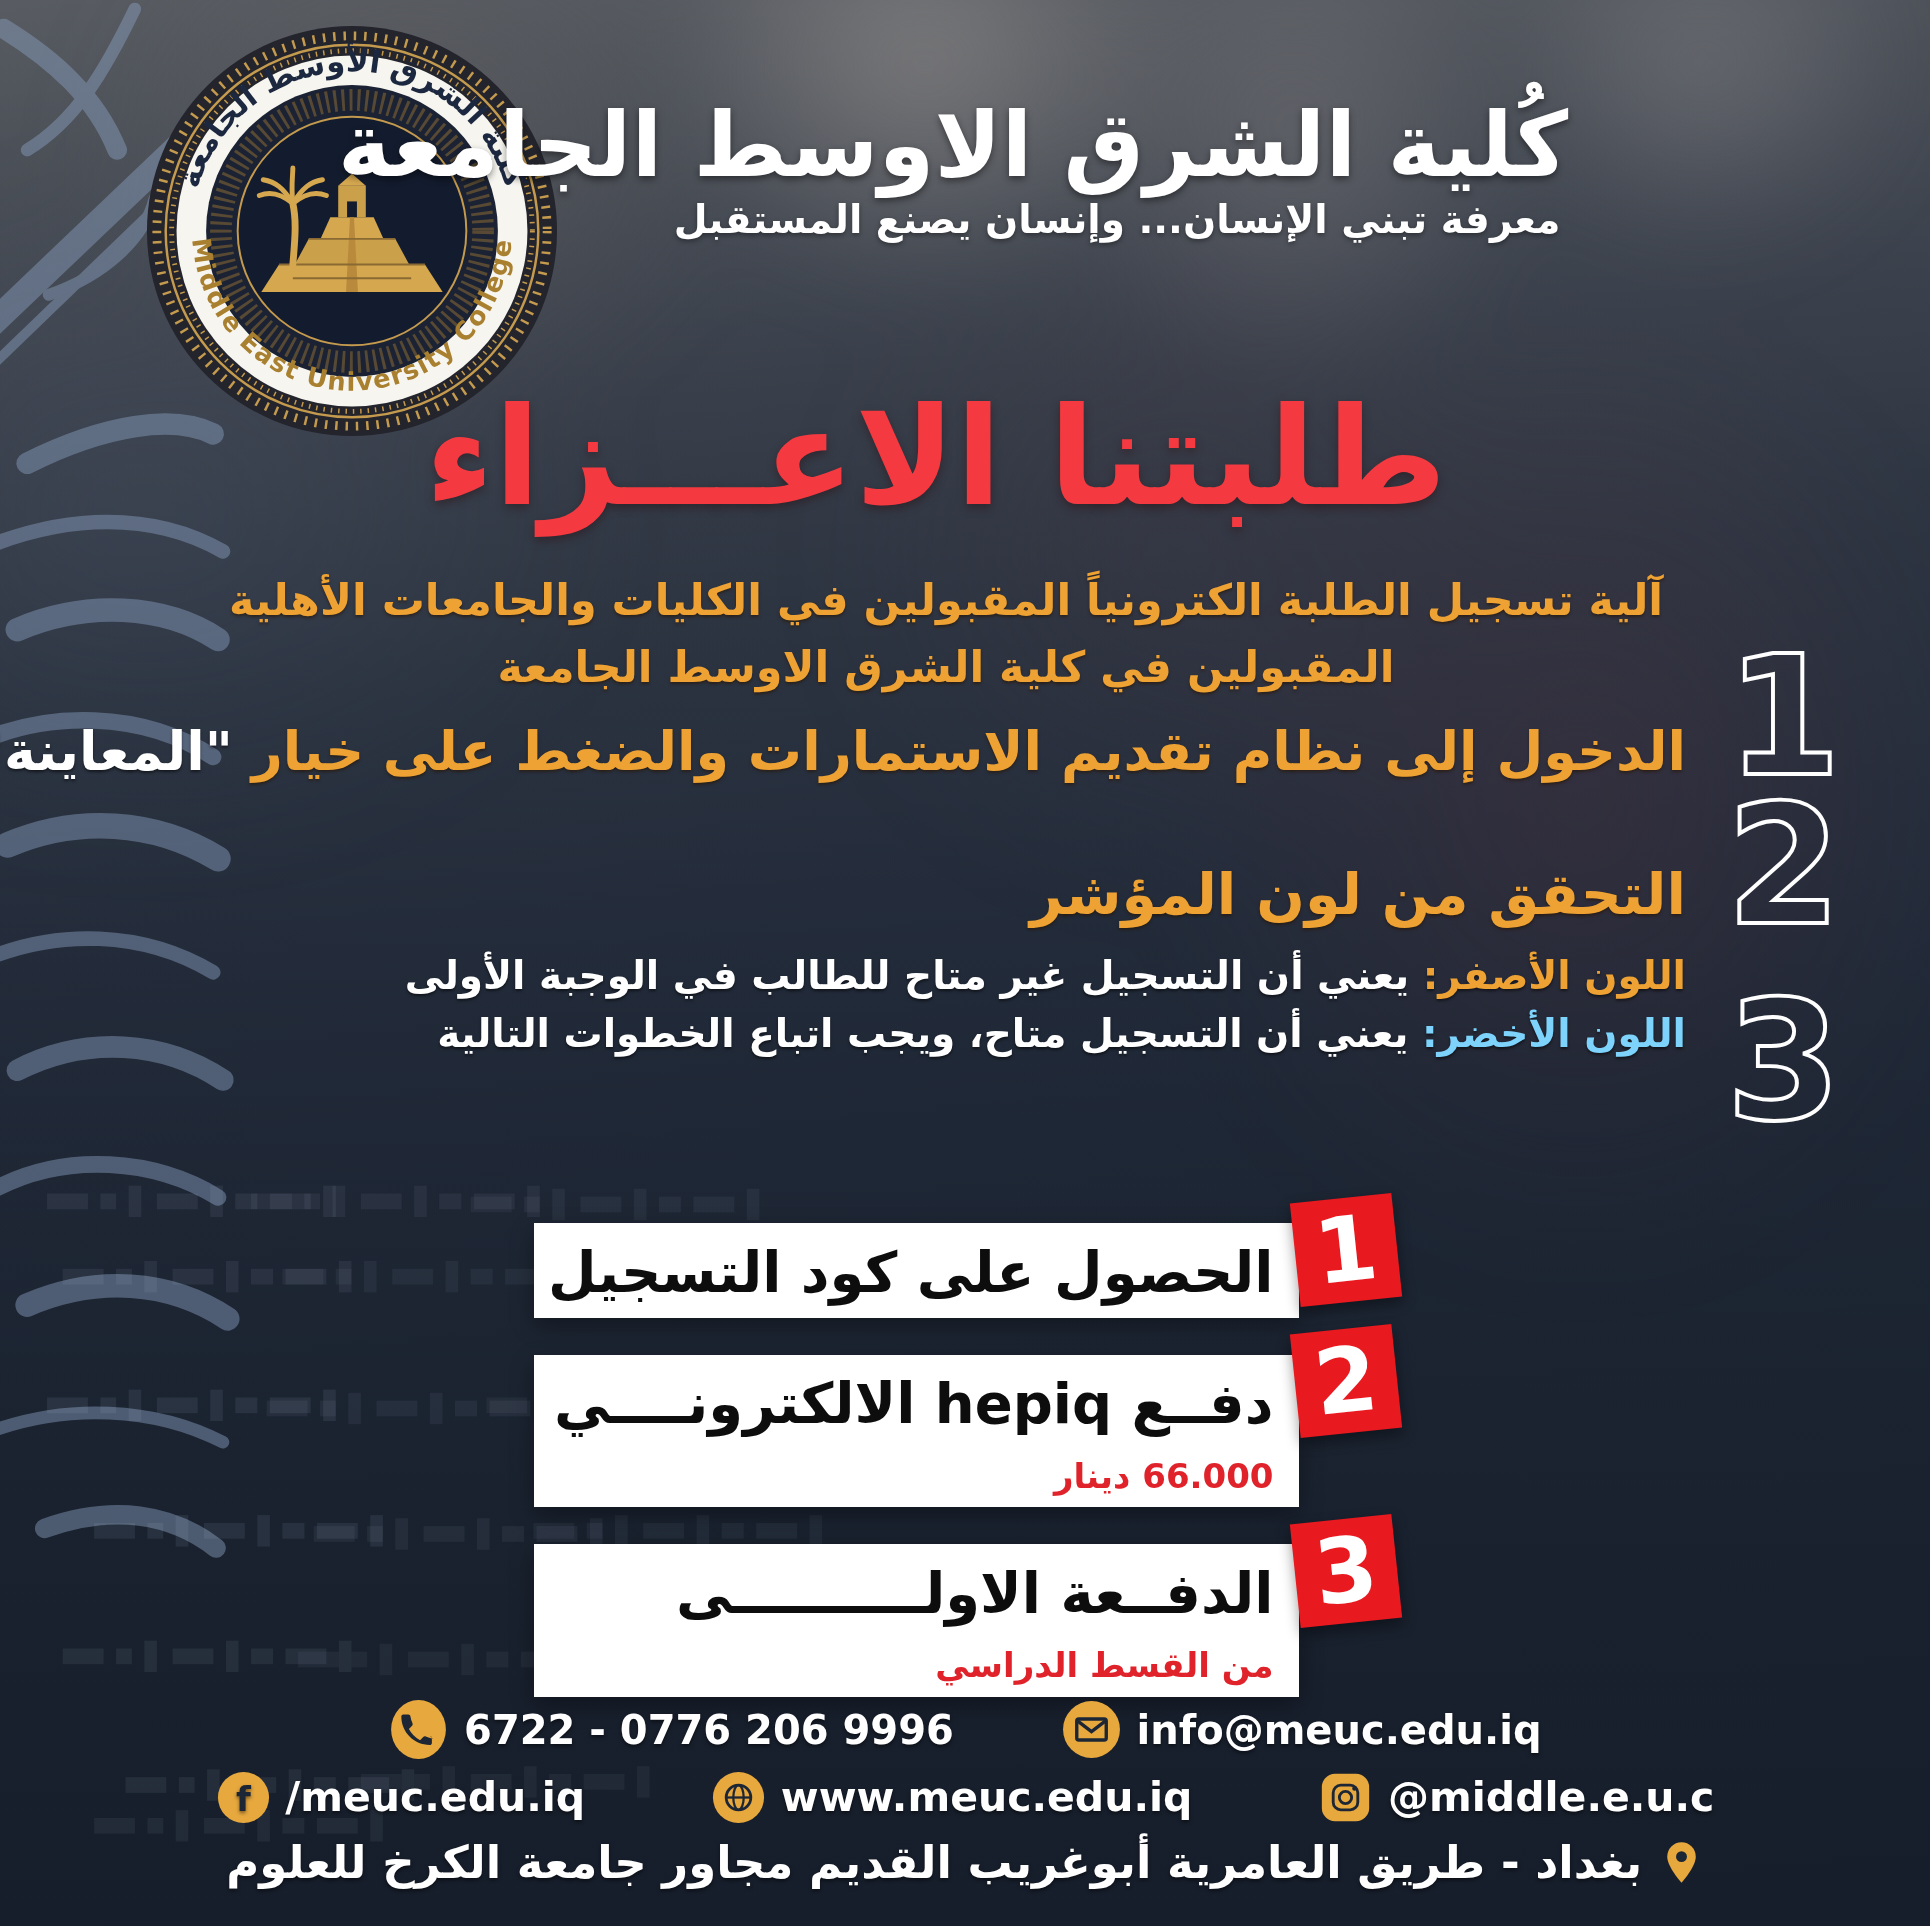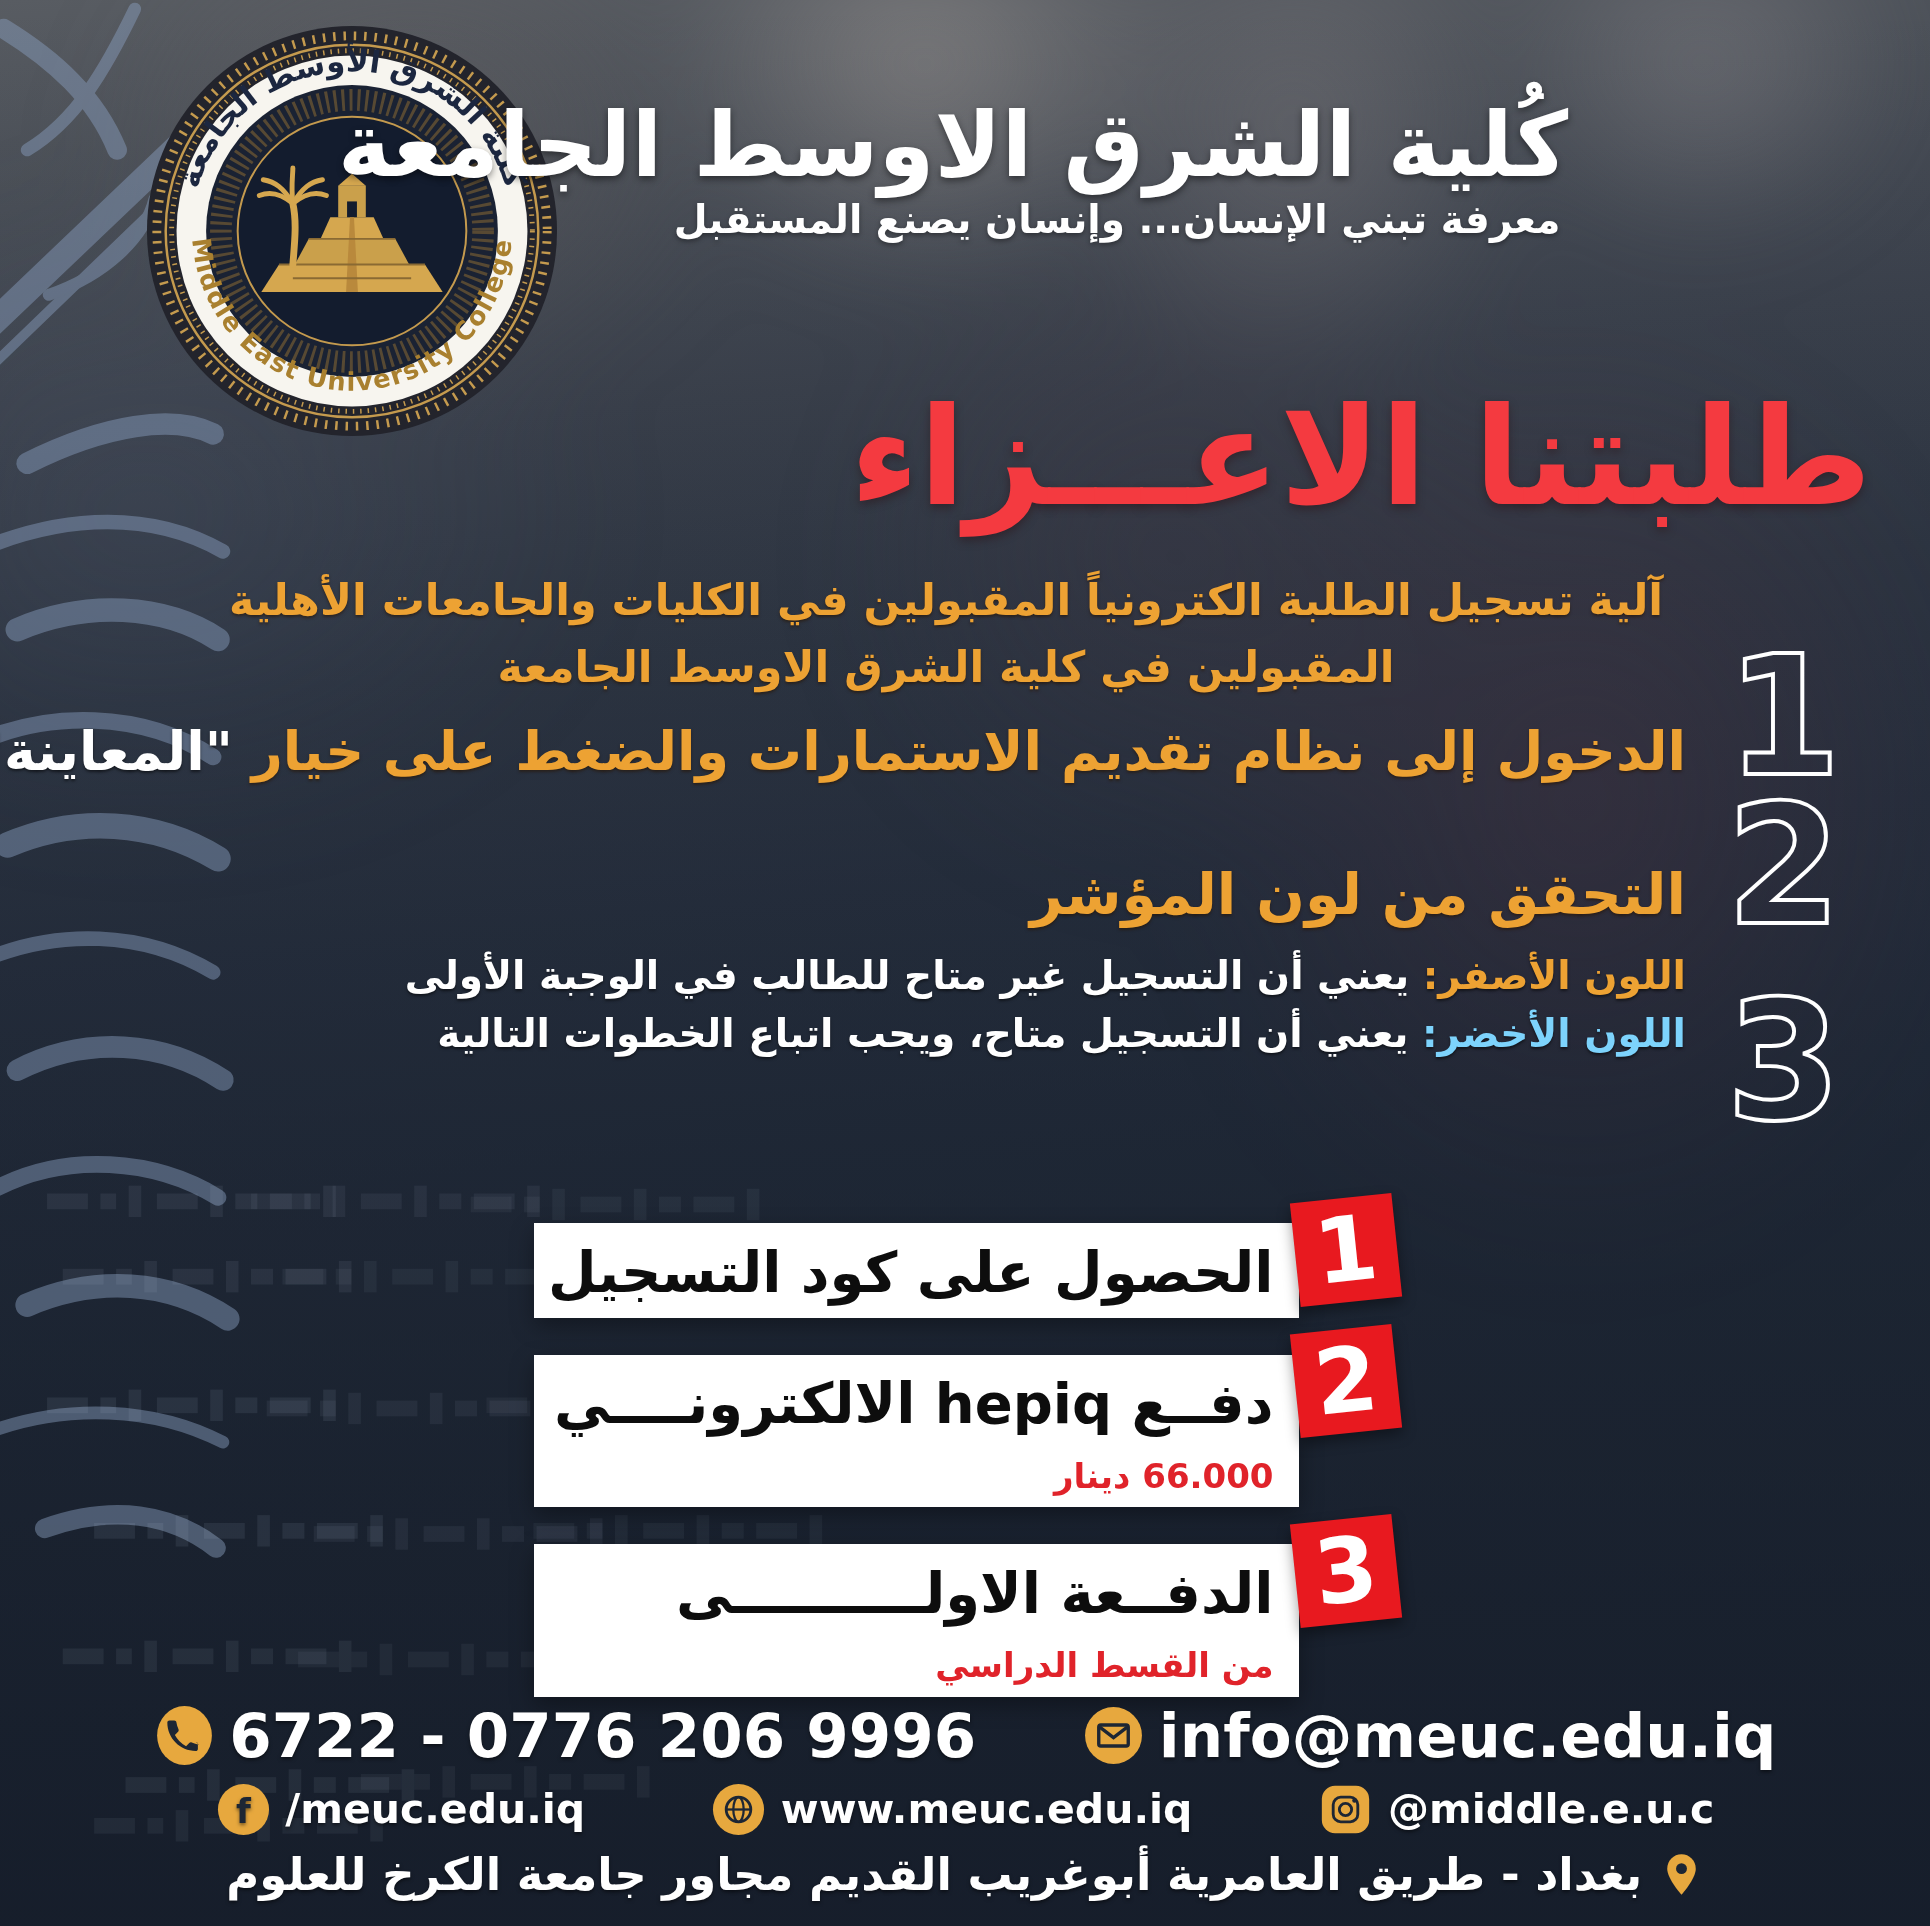--- a/index.html
+++ b/index.html
@@ -25,21 +25,21 @@
   .left-art{left:-13.7px;top:0;}
   .cun-art{left:0;top:1068px;}
   
   .logo{position:absolute;left:145px;top:23.5px;width:414px;height:414px;}
   
   .header-right{position:absolute;right:363px;top:93px;width:902px;text-align:center;direction:rtl;}
   .calli-title{font-size:90px;font-weight:bold;line-height:1.15;white-space:nowrap;
     text-shadow:0 2.9px 7.8px rgba(0,0,0,.45);letter-spacing:-2px;}
   .tagline{font-size:39px;font-weight:bold;text-shadow:0 2px 4.9px rgba(0,0,0,.4);}
   
-  .main-title{position:absolute;left:0;right:59px;top:384px;text-align:right;direction:rtl;
+  .main-title{position:absolute;left:0;right:59px;top:384px;text-align:center;direction:rtl;
     color:#f43a40;font-size:135px;font-weight:bold;line-height:1.1;text-shadow:0 3.9px 9.8px rgba(40,0,0,.35);}
   .desc{position:absolute;left:0;right:39px;top:567px;text-align:center;direction:rtl;
     color:#eda233;font-size:43px;font-weight:bold;line-height:1.55;text-shadow:0 2px 2.9px rgba(40,20,0,.55);}
   
   .big-num{position:absolute;right:90px;font-size:165px;font-weight:800;line-height:1;
     color:transparent;-webkit-text-stroke:3.9px #ffffff;text-stroke:3.9px #ffffff;}
   .num-1{top:635px;} .num-2{top:784px;} .num-3{top:980px;}
   .step1{position:absolute;right:245px;top:720px;direction:rtl;text-align:right;
     font-size:54px;font-weight:bold;color:#eda233;text-shadow:0 2px 2.9px rgba(40,20,0,.55);white-space:nowrap;}
   .step1 .white-part{color:#ffffff;text-shadow:0 2px 2.9px rgba(0,0,0,.5);}
@@ -56,21 +56,21 @@
     padding:15.7px 25.5px 11.8px 21.6px;box-shadow:0 7.8px 21.6px rgba(0,0,0,.35);}
   .box-text{font-size:56px;font-weight:bold;color:#0d0d0d;line-height:1.2;white-space:nowrap;}
   .box-sub{font-size:34px;font-weight:bold;color:#e0232a;line-height:1.15;margin-top:19px;margin-left:3.9px;}
   .badge{position:absolute;right:-98px;top:-25.5px;width:102px;height:104px;background:#e8191f;
     transform:rotate(-6deg);display:flex;align-items:center;justify-content:center;
     box-shadow:0 5.9px 13.7px rgba(0,0,0,.4);}
   .badge span{font-size:90px;font-weight:bold;color:#ffffff;line-height:1;}
   
   .contact{position:absolute;left:0;right:0;top:1700px;display:flex;flex-direction:column;align-items:center;gap:11.8px;}
   .c-row{display:flex;align-items:center;justify-content:center;}
-  .c-row1{gap:108px;font-size:61px;font-weight:bold;}
+  .c-row1{gap:108px;font-size:40px;font-weight:bold;}
   .c-row2{gap:127px;font-size:41px;font-weight:bold;}
   .c-row3{font-size:45px;font-weight:bold;direction:rtl;gap:13.7px;}
   .c-item{display:flex;align-items:center;gap:15.7px;white-space:nowrap;text-shadow:0 2px 3.9px rgba(0,0,0,.5);}
   .c-item svg{flex:0 0 auto;}
   .ltr{direction:ltr;unicode-bidi:isolate;}
 </style>
 </head>
 <body>
 
 <div class="poster">

